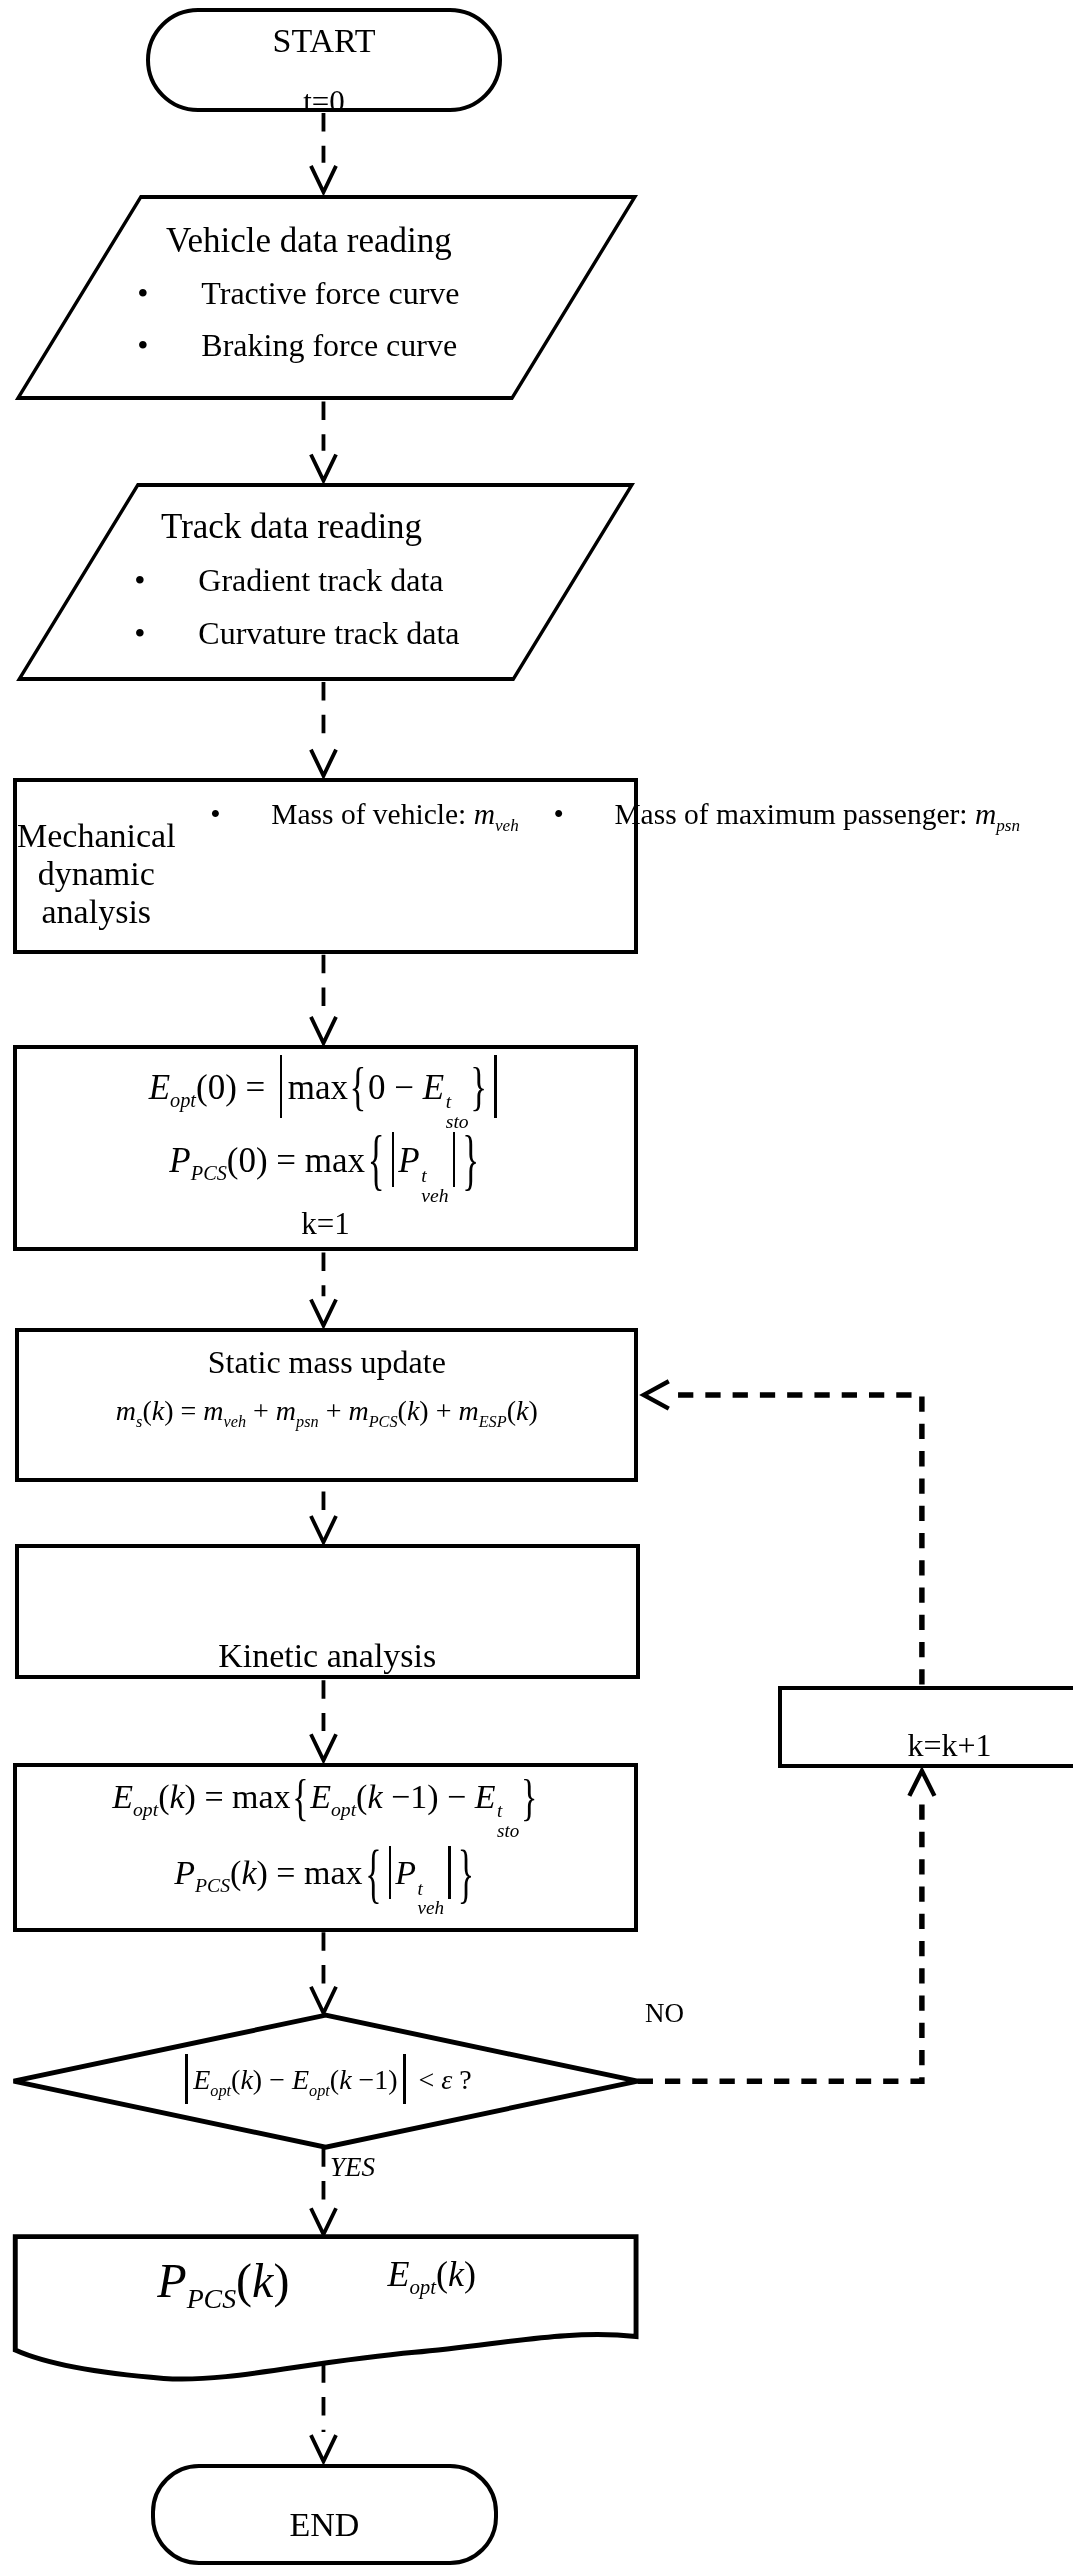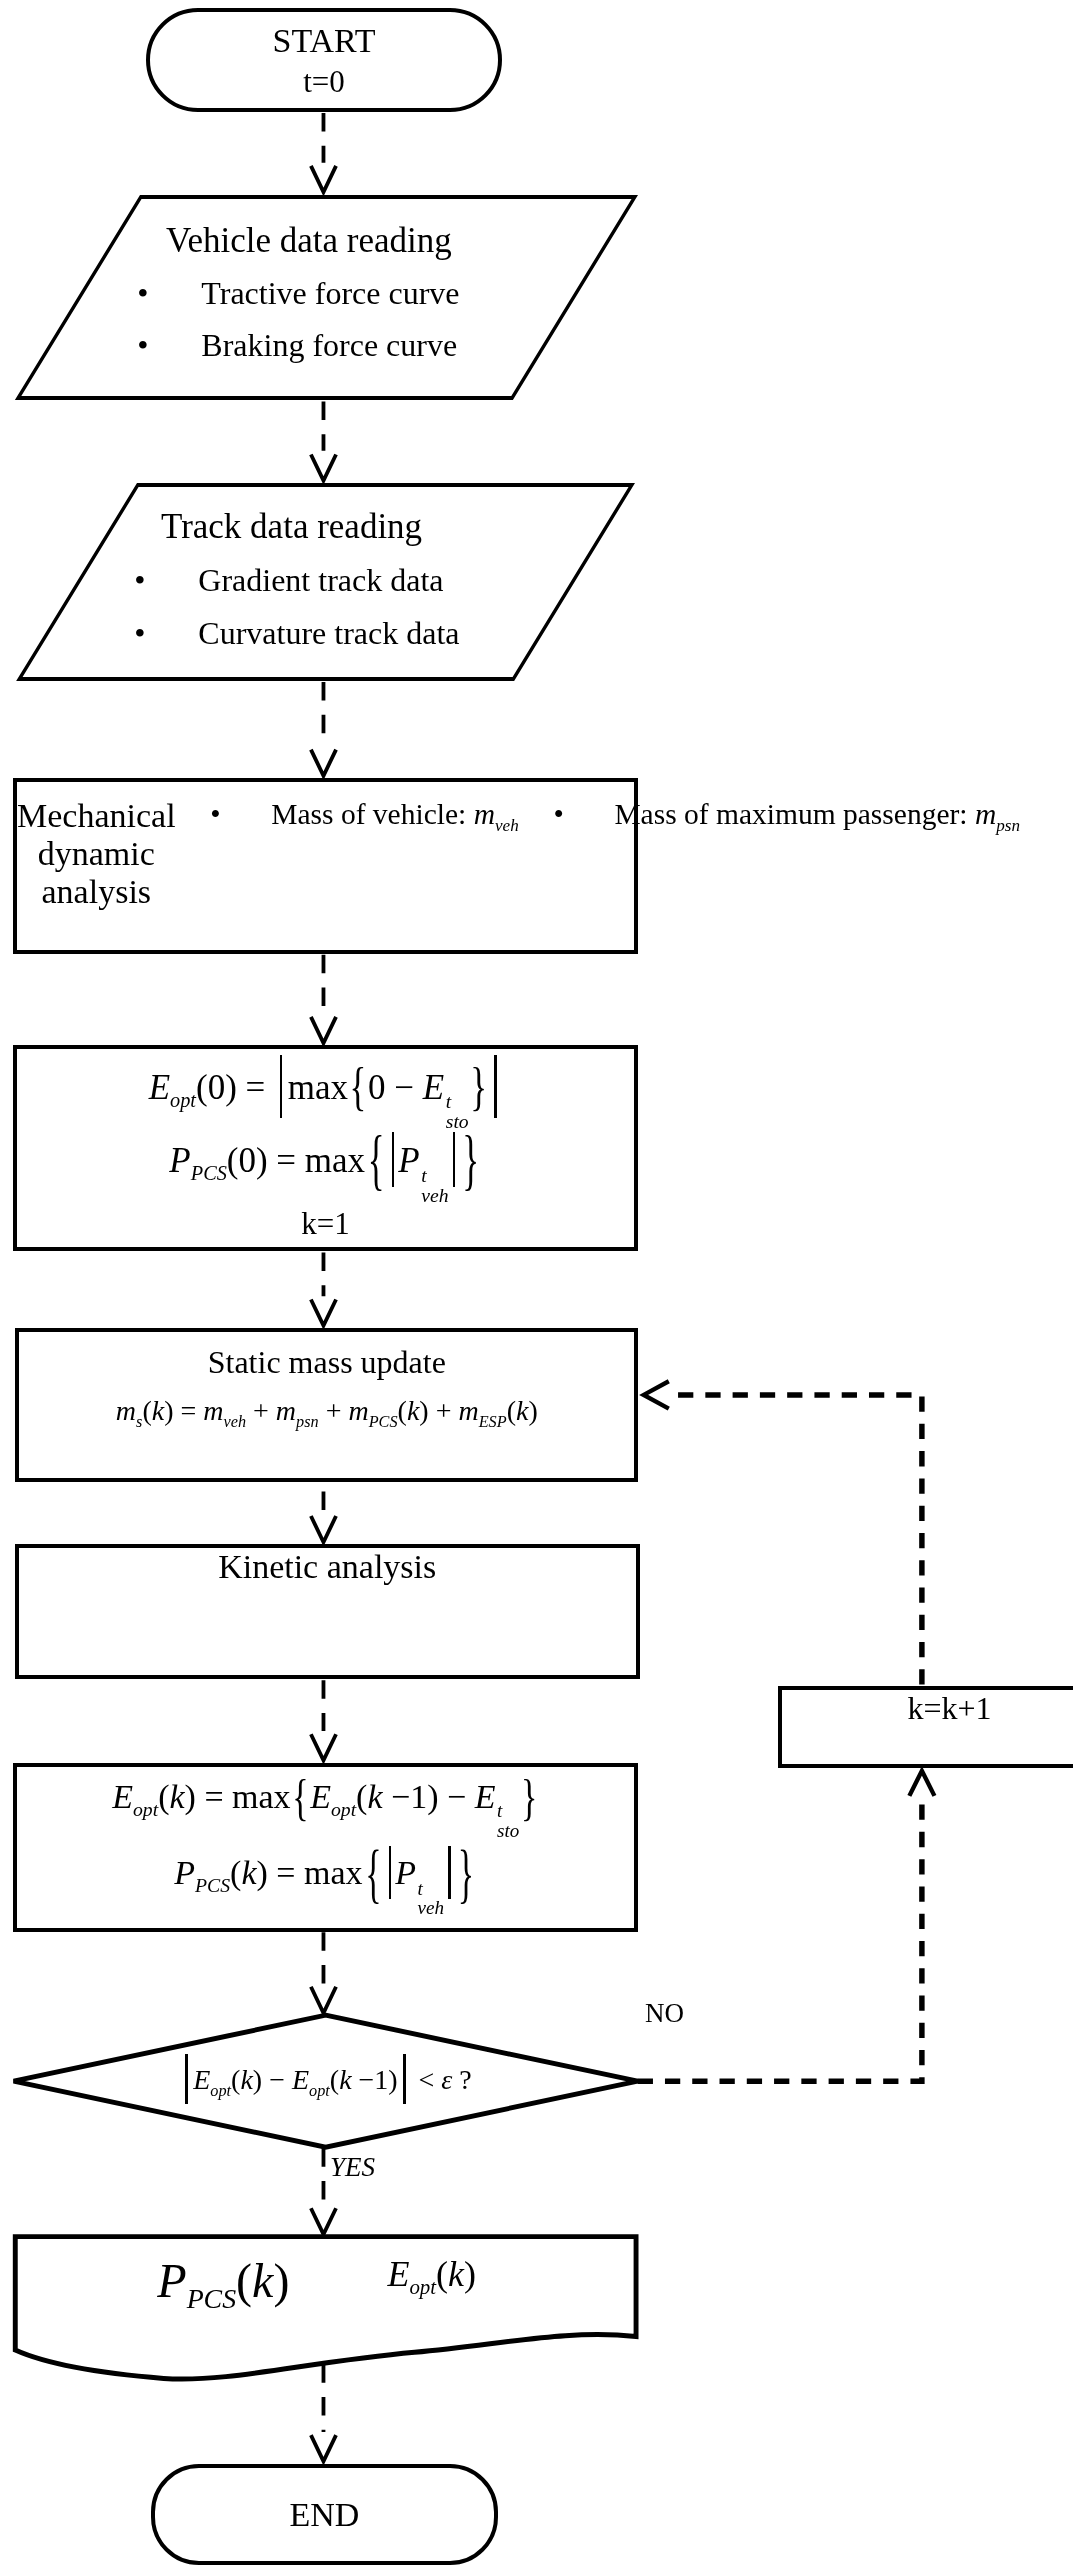--- a/index.html
+++ b/index.html
@@ -11,32 +11,32 @@
   .stadium{border:4.9px solid #000;border-radius:52px;background:#fff;
            display:flex;flex-direction:column;align-items:center;justify-content:center;}
   .rectbox{border:4.9px solid #000;background:#fff;}
   .parashape{border:4.9px solid #000;background:#fff;transform:skewX(-31.4deg);transform-origin:0 0;}
   .pcontent{position:absolute;z-index:3;display:flex;flex-direction:column;}
   .ptitle{font-size:35px;line-height:1.15;}
   .brow{display:flex;align-items:baseline;font-size:32px;line-height:1.2;}
   .bullet{display:inline-block;}
   .bullet::before{content:"\2022";}
   .flexcol{display:flex;flex-direction:column;align-items:center;justify-content:space-evenly;}
-  .flexcenter{display:flex;align-items:flex-start;justify-content:center;}
+  .flexcenter{display:flex;align-items:flex-end;justify-content:center;}
   .formula{white-space:nowrap;}
   i{font-style:italic;}
   sub{font-size:0.58em;}
   .ss{display:inline-flex;flex-direction:column;font-size:0.56em;line-height:1.02;
       vertical-align:-0.52em;text-align:left;margin-left:1.6px;}
   .vb{display:inline-block;width:2.7px;background:#000;height:1.8em;vertical-align:-0.55em;margin:0 5.5px;}
   .vb2{display:inline-block;width:2.2px;background:#000;height:1.55em;vertical-align:-0.42em;margin:0 4.4px;}
   .br{display:inline-block;transform:scaleY(1.5);margin:0 1.6px;}
   .br2{display:inline-block;transform:scaleY(1.95);margin:0 2.7px;}
   .edge-label{position:absolute;z-index:3;font-size:27px;}
-  .title-line{text-align:center;}
+  .title-line{text-align:center;margin-top:20px;}
 </style>
 </head>
 <body>
 
 <div id="canvas">
 
   <svg id="connector-layer" width="1073" height="2576" viewBox="0 0 1967 4722" xmlns="http://www.w3.org/2000/svg">
 
     <polygon points="597,3694 1169,3815 597,3936 25,3815" fill="#ffffff" stroke="#000000" stroke-width="9"></polygon>
 

